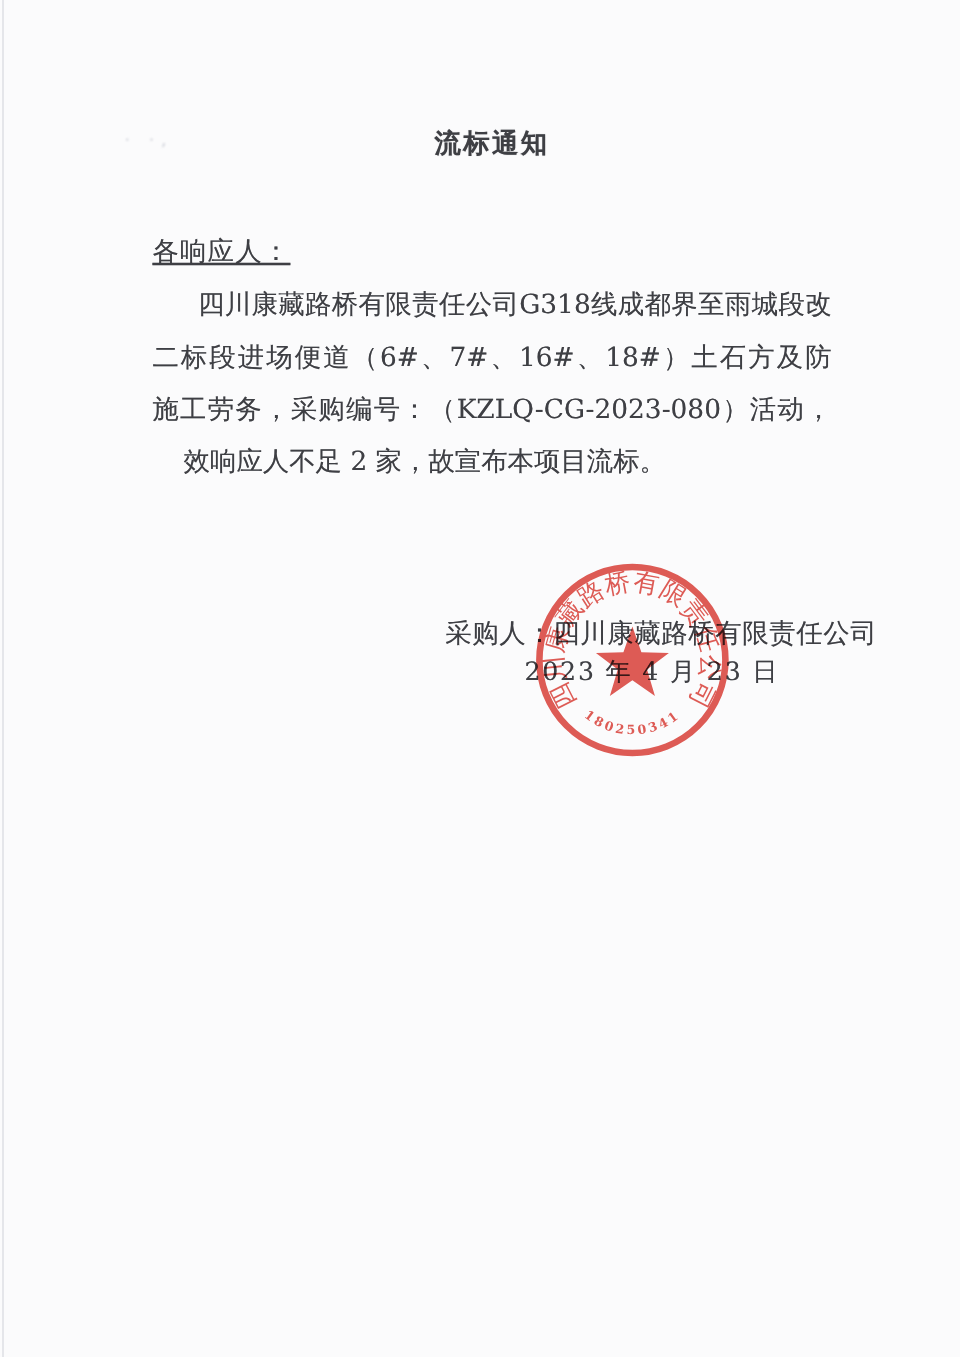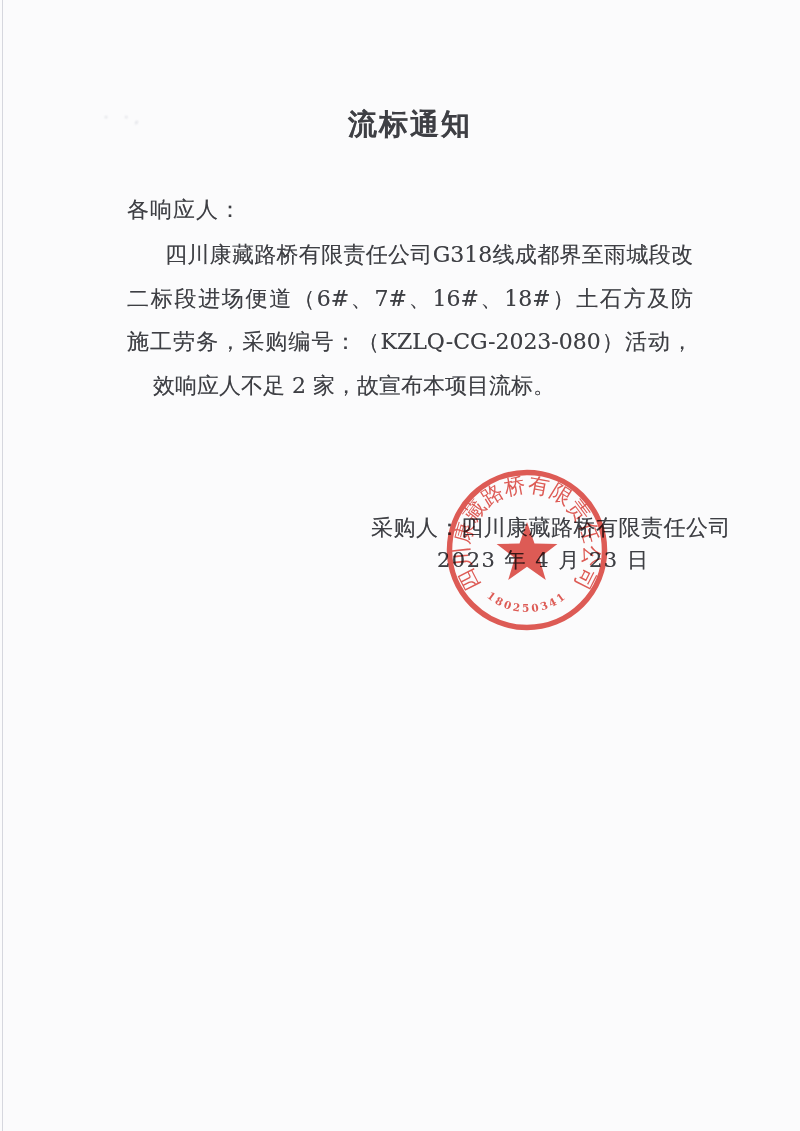--- a/index.html
+++ b/index.html
@@ -17,28 +17,29 @@
     background:#c9cbd4;opacity:.75;
   }
   .pencil-smudge{
     position:absolute;left:104px;top:110px;width:50px;height:22px;
     color:#c5c8d2;font-size:13px;letter-spacing:6px;
     filter:blur(1px);
     user-select:none;
   }
   .doc-title{
     position:absolute;left:127px;top:105px;width:566px;
-    text-align:center;font-size:29px;font-weight:700;
+    text-align:center;font-size:22px;font-weight:700;
     letter-spacing:2px;
     text-shadow:0 0 .6px rgba(62,63,68,.55);
   }
   .salutation{
     position:absolute;left:127px;top:195px;
     font-size:22px;letter-spacing:1px;
     text-shadow:0 0 .5px rgba(62,63,68,.5);
+    text-decoration:underline;
   }
   .body-block{
     position:absolute;left:127px;top:233px;width:566px;
     font-size:22px;
     text-shadow:0 0 .5px rgba(62,63,68,.5);
   }
   .body-line{
     height:43.5px;line-height:43.5px;
     text-align:justify;text-align-last:justify;
     overflow:hidden;

